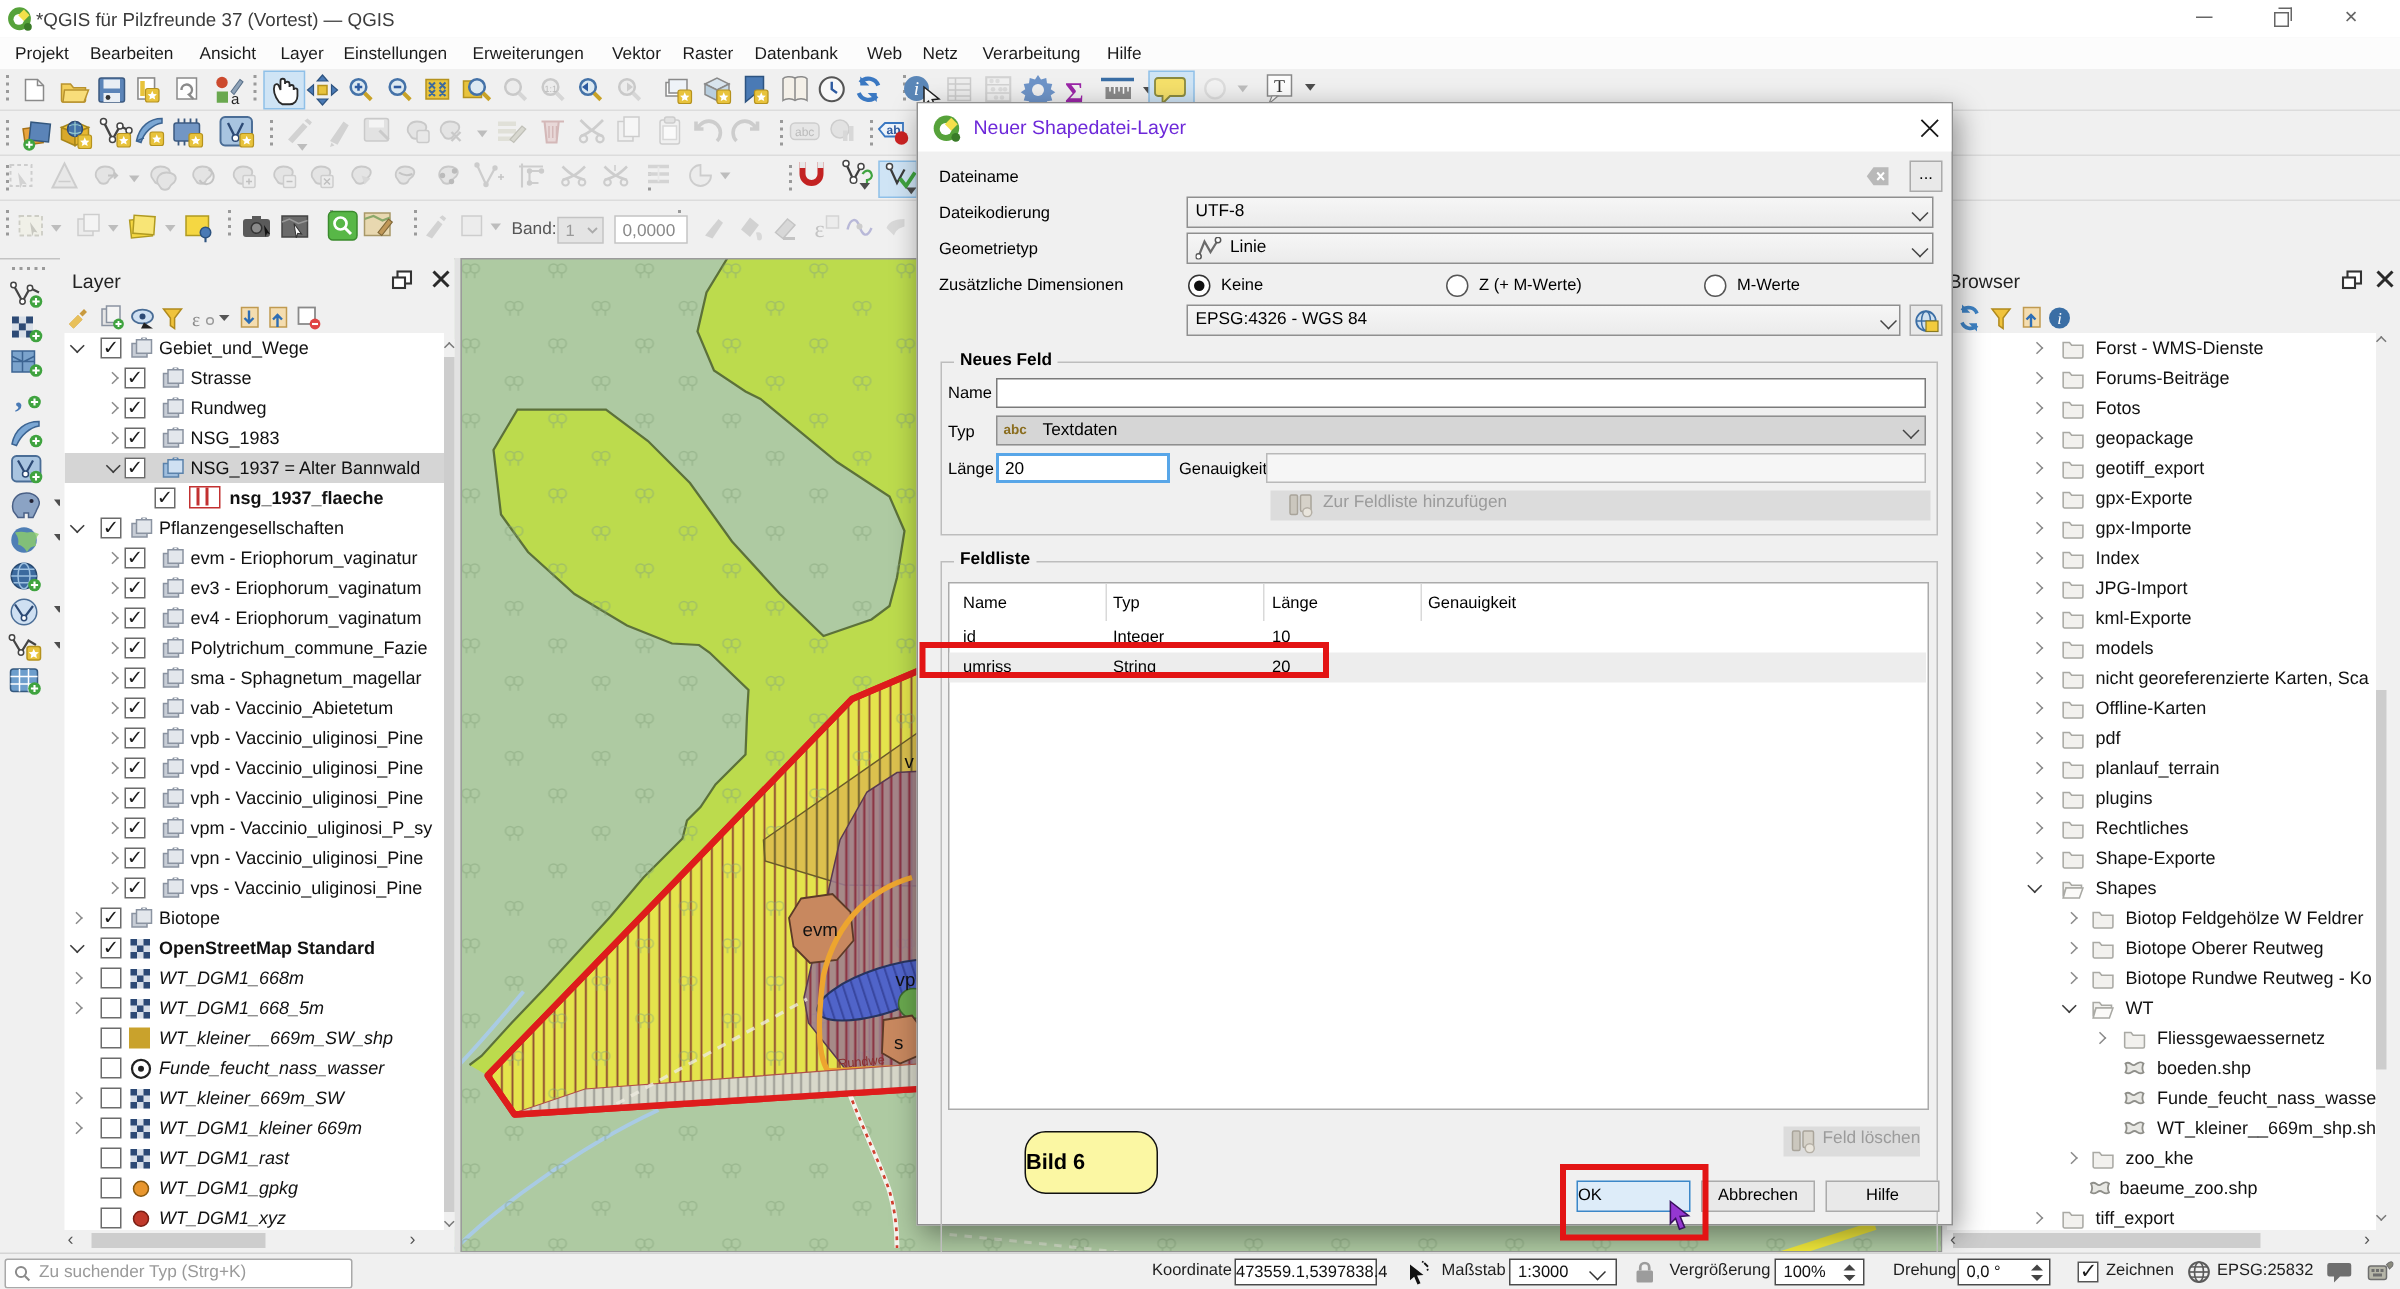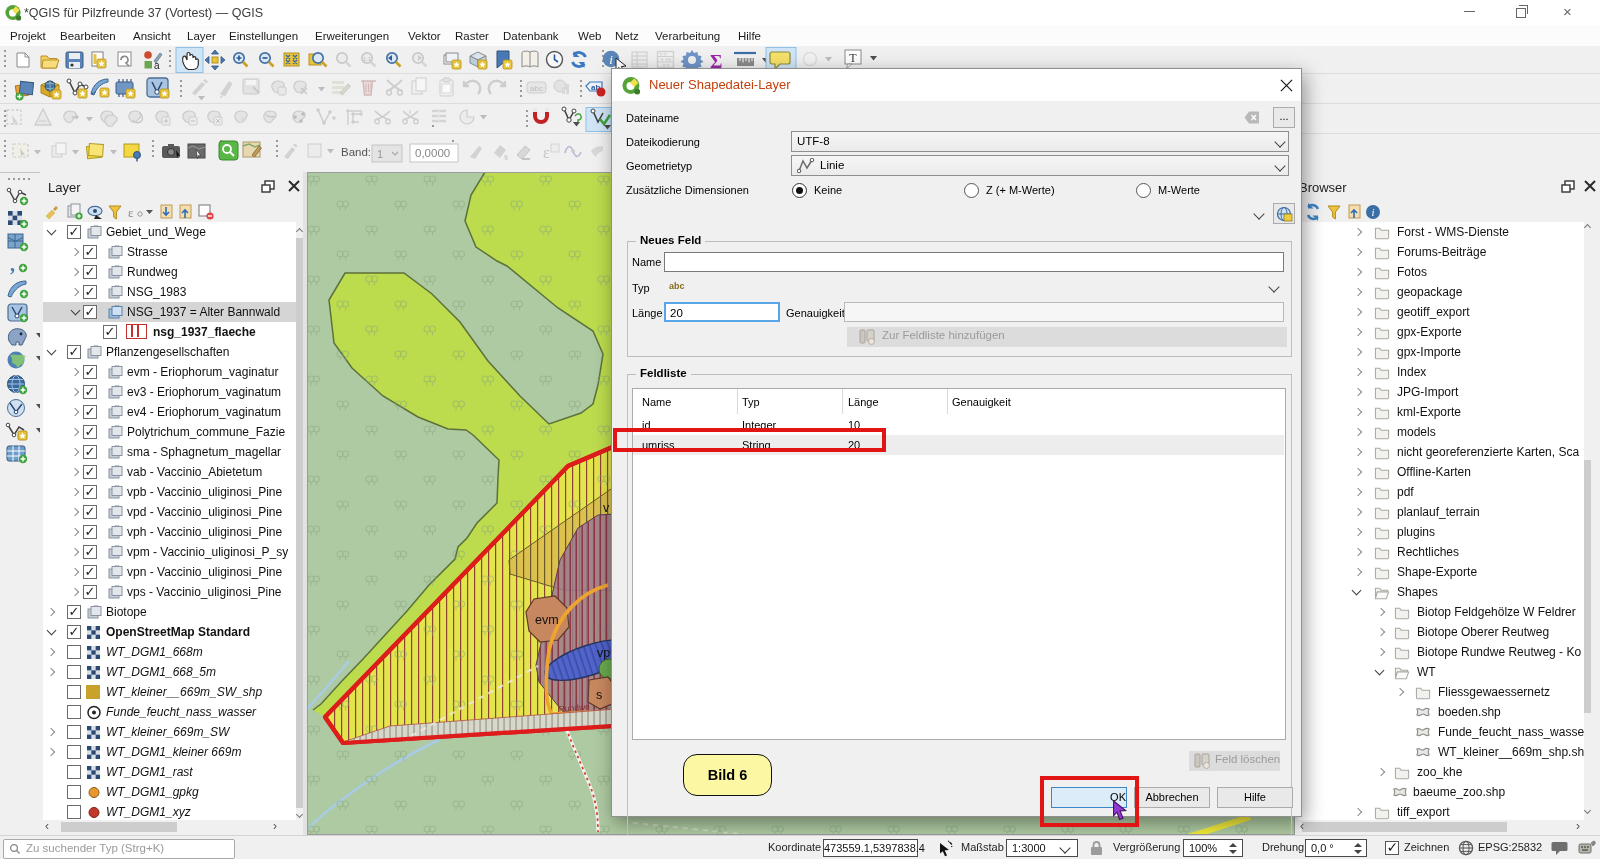--- a/index.html
+++ b/index.html
@@ -1311,21 +1311,21 @@
 </div>
 
 <div class="abs dialog" id="dialog">
  <div class="abs" style="left:0;top:0;width:689px;height:32px;background:#fff"></div>
  <svg class="abs" style="left:10px;top:7px" width="19" height="19" viewBox="0 0 17 17">
   <circle cx="8" cy="8.5" r="7.6" fill="#56a23a"></circle>
   <circle cx="7.6" cy="8.9" r="3.6" fill="#fff"></circle>
   <rect x="8.2" y="3.4" width="5.4" height="5.4" fill="#f4e04b" transform="rotate(45 10.9 6.1)"></rect>
   <circle cx="13.6" cy="13.9" r="2.6" fill="#3a7b28"></circle>
  </svg>
- <div class="abs" style="left:37px;top:8px;font-size:13px;color:#c2410c">Neuer Shapedatei-Layer</div>
+ <div class="abs" style="left:37px;top:8px;font-size:13px;color:#6d28d9">Neuer Shapedatei-Layer</div>
  <svg class="abs" style="left:668px;top:10px" width="13" height="13" viewBox="0 0 14 14">
       <path d="M1,1 L13,13 M13,1 L1,13" stroke="#1a1a1a" stroke-width="1.3"></path>
     </svg>
 
  <div class="dlabel" style="left:14px;top:43px">Dateiname</div>
  <svg class="abs" style="left:632px;top:42px" width="16" height="13" viewBox="0 0 16 13">
       <path d="M5,0.5 h10 v12 h-10 L0.5,6.5z" fill="#b9b9b9"></path>
       <path d="M7.5,4 L12,9 M12,4 L7.5,9" stroke="#fff" stroke-width="1.3"></path>
     </svg>
  <div class="btn" style="left:661px;top:38px;width:22px;height:21px;line-height:17px">...</div>
@@ -1345,34 +1345,36 @@
 
  <div class="dlabel" style="left:14px;top:115px">Zusätzliche Dimensionen</div>
  <div class="abs" style="left:180px;top:114px;width:13px;height:13px;border:1px solid #333;border-radius:50%;background:#fff"></div>
  <div class="abs" style="left:184px;top:118px;width:7px;height:7px;border-radius:50%;background:#111"></div>
  <div class="dlabel" style="left:202px;top:115px">Keine</div>
  <div class="abs" style="left:352px;top:114px;width:13px;height:13px;border:1px solid #555;border-radius:50%;background:#fff"></div>
  <div class="dlabel" style="left:374px;top:115px">Z (+ M-Werte)</div>
  <div class="abs" style="left:524px;top:114px;width:13px;height:13px;border:1px solid #555;border-radius:50%;background:#fff"></div>
  <div class="dlabel" style="left:546px;top:115px">M-Werte</div>
 
+ <div class="dcombo" style="left:179px;top:134px;width:476px;height:21px">EPSG:4326 - WGS 84</div>
  <div class="cvx" style="left:643px;top:141px"></div>
  <div class="btn" style="left:661px;top:134px;width:22px;height:21px"></div>
  <svg class="abs" style="left:664px;top:137px" width="17" height="16" viewBox="0 0 17 16">
       <circle cx="8" cy="8" r="6.5" fill="#cfe0ef" stroke="#3b6ea5" stroke-width="1.2"></circle>
       <ellipse cx="8" cy="8" rx="3" ry="6.5" fill="none" stroke="#3b6ea5"></ellipse>
       <line x1="1.5" y1="8" x2="14.5" y2="8" stroke="#3b6ea5"></line>
       <rect x="8" y="8" width="8" height="7" fill="#f2cb3c" stroke="#8a7a20" stroke-width=".8"></rect>
     </svg>
 
  <div class="dgroup" style="left:15px;top:172px;width:663px;height:114px">
   <div class="gtitle">Neues Feld</div>
   <div class="dlabel" style="left:4px;top:14px">Name</div>
   <div class="dinput" style="left:36px;top:10px;width:620px;height:20px"></div>
   <div class="dlabel" style="left:4px;top:40px">Typ</div>
+  <div class="dcombo" style="left:36px;top:35px;width:620px;height:20px;background:#d6d6d6;padding-left:30px">Textdaten</div>
   <span class="abs" style="left:41px;top:39px;font-size:9px;font-weight:700;color:#8a6d1e">abc</span>
   <div class="cvx" style="left:642px;top:41px"></div>
   <div class="dlabel" style="left:4px;top:65px">Länge</div>
   <div class="dinput" style="left:36px;top:60px;width:116px;height:20px;border:2px solid #58a6e8">20</div>
   <div class="dlabel" style="left:158px;top:65px">Genauigkeit</div>
   <div class="dinput" style="left:216px;top:60px;width:440px;height:20px;background:#f6f6f6;border-color:#b9b9b9"></div>
   <div class="abs" style="left:219px;top:85px;width:440px;height:20px;background:#dcdcdc"></div>
   <svg class="abs" style="left:231px;top:87px" width="17" height="16" viewBox="0 0 17 16">
         <rect x="1" y="1" width="5" height="13" rx="1" fill="#cbc7be" stroke="#a9a49a"></rect>
         <rect x="8" y="1" width="7" height="11" rx="1" fill="#d6d2c9" stroke="#a9a49a"></rect>
@@ -1401,28 +1403,28 @@
   </div>
   <div class="abs" style="left:561px;top:376px;width:91px;height:20px;background:#dcdcdc"></div>
   <svg class="abs" style="left:566px;top:378px" width="17" height="16" viewBox="0 0 17 16">
         <rect x="1" y="1" width="5" height="13" rx="1" fill="#cbc7be" stroke="#a9a49a"></rect>
         <rect x="8" y="1" width="7" height="11" rx="1" fill="#d6d2c9" stroke="#a9a49a"></rect>
         <circle cx="12.5" cy="12.5" r="3" fill="#e9e5dc" stroke="#b5b0a6"></circle>
       </svg>
   <div class="abs" style="left:587px;top:378px;font-size:11.5px;color:#9b9b9b">Feld löschen</div>
  </div>
 
- <div class="abs" style="left:439px;top:718px;width:76px;height:21px;background:#ddecf9;border:1px solid #3c87c8;box-sizing:border-box;text-align:right;font-size:11px;line-height:18px">OK</div>
+ <div class="abs" style="left:439px;top:718px;width:76px;height:21px;background:#ddecf9;border:1px solid #3c87c8;box-sizing:border-box;text-align:left;font-size:11px;line-height:18px">OK</div>
  <div class="btn" style="left:522px;top:718px;width:76px;height:21px;line-height:18px">Abbrechen</div>
  <div class="btn" style="left:605px;top:718px;width:76px;height:21px;line-height:18px">Hilfe</div>
 </div>
 
 <div class="redbox" style="left:613px;top:428px;width:273px;height:24px"></div>
 <div class="redbox" style="left:1040px;top:776px;width:99px;height:51px"></div>
-<div class="abs" style="left:683px;top:754px;width:89px;height:42px;background:#fbf7a3;border:1.6px solid #111;border-radius:14px;box-sizing:border-box;text-align:center;line-height:40px;font-size:14.5px;font-weight:700">Bild 6</div>
+<div class="abs" style="left:683px;top:754px;width:89px;height:42px;background:#fbf7a3;border:1.6px solid #111;border-radius:14px;box-sizing:border-box;text-align:left;line-height:40px;font-size:14.5px;font-weight:700">Bild 6</div>
 <svg class="abs" style="left:1111px;top:800px" width="19" height="21" viewBox="0 0 22 24">
  <path d="M3,1 L17,12 L10.5,12.5 L14,21 L10,22.5 L7,14 L3,18 Z" fill="#9537d2" stroke="#3a1060" stroke-width="1.2"></path>
 </svg>
 
 <div class="abs statusbar" id="statusbar">
  <div class="abs" style="left:3px;top:3px;width:230px;height:18px;background:#fff;border:1px solid #a9a9a9;border-radius:2px">
   <svg class="abs" style="left:5px;top:3px" width="12" height="12" viewBox="0 0 12 12">
         <circle cx="5" cy="5" r="3.4" fill="none" stroke="#8a8a8a" stroke-width="1.3"></circle>
         <line x1="7.6" y1="7.6" x2="10.6" y2="10.6" stroke="#8a8a8a" stroke-width="1.4"></line>
       </svg>

